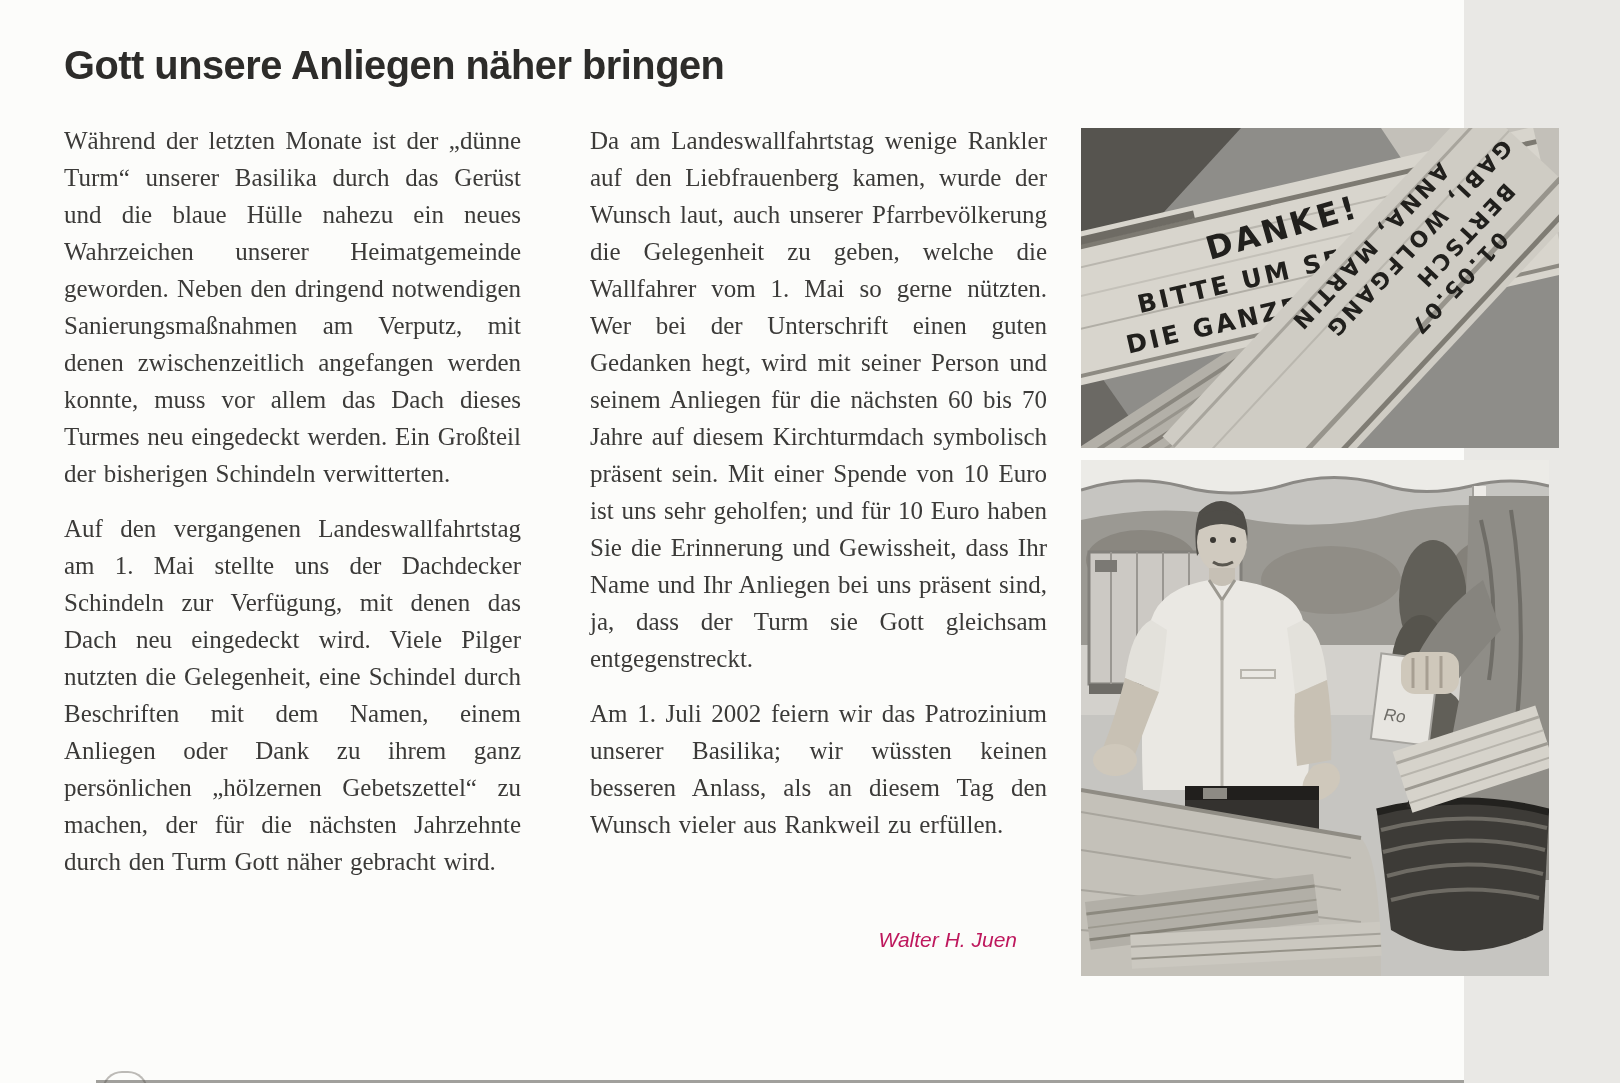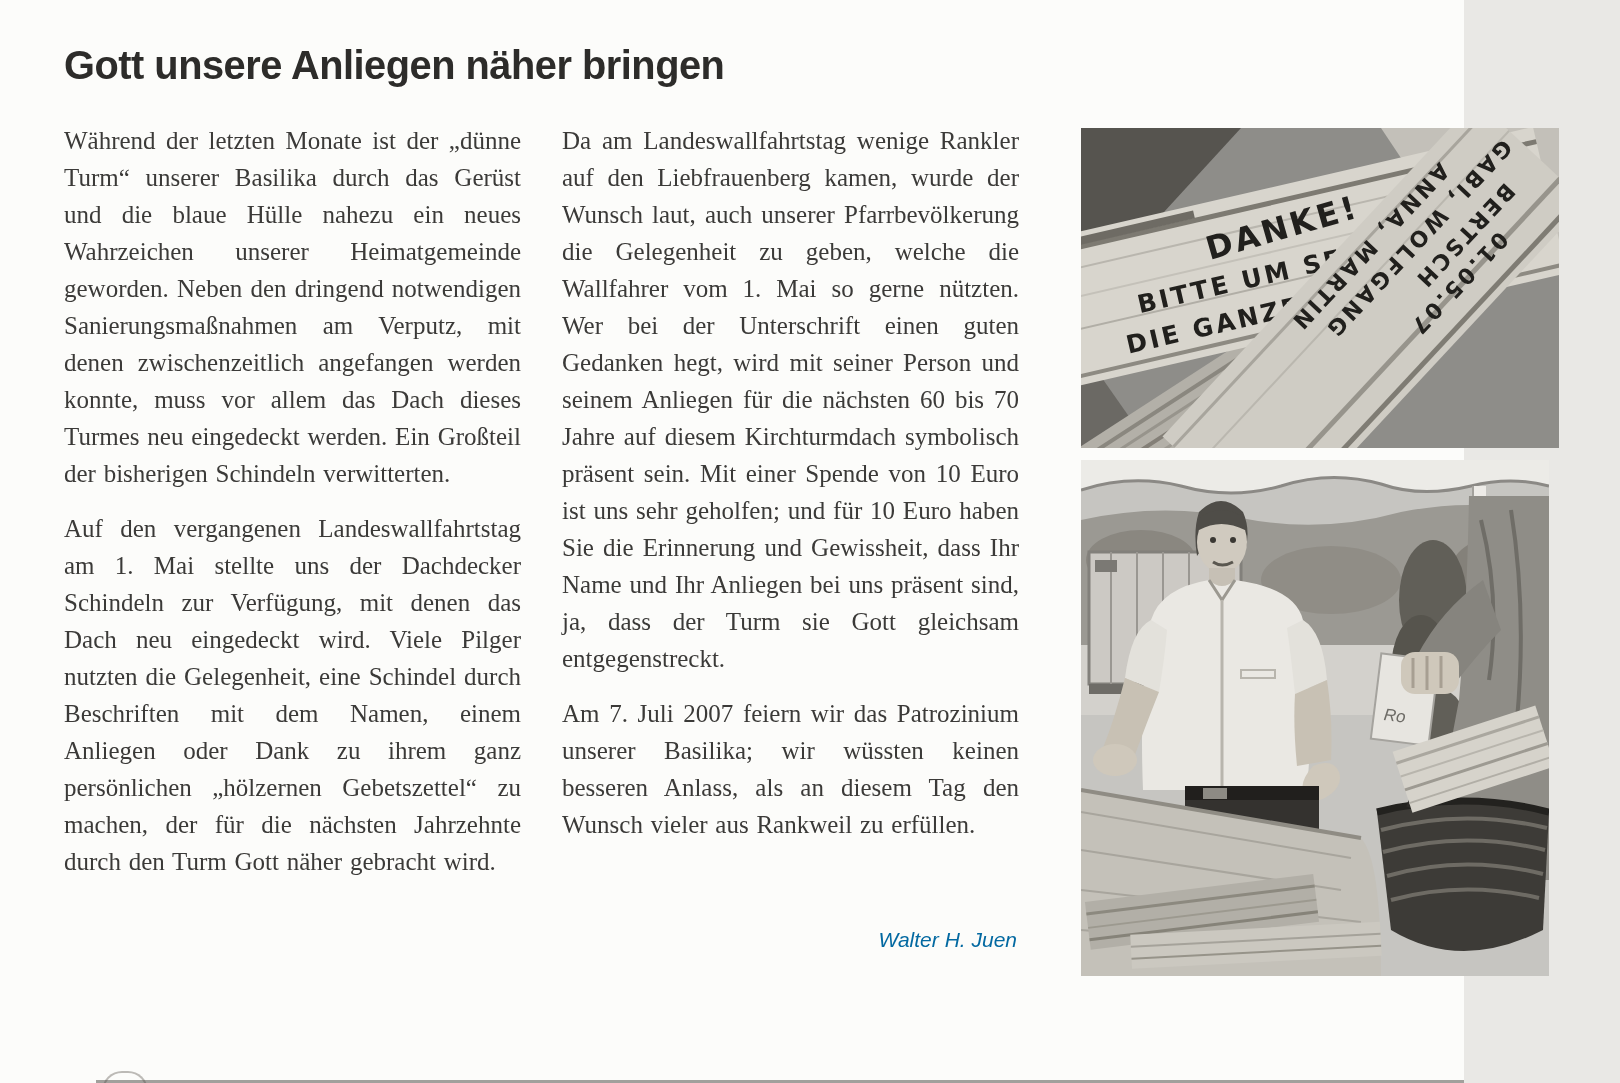--- a/index.html
+++ b/index.html
@@ -20,26 +20,26 @@
     color:var(--title,#2d2c2a);
     transform:scaleX(.97);transform-origin:left top;white-space:nowrap;
   }
   .col{
     position:absolute;top:122px;width:457px;
     font-size:25px;line-height:37px;text-align:justify;
     word-spacing:1.5px;hyphens:auto;-webkit-hyphens:auto;
     color:var(--text,#3b3a38);
   }
   .col-left{left:64px;}
-  .col-mid{left:562px;}
+  .col-mid{left:590px;}
   .col p{margin:0 0 18px 0;}
   .byline{
     position:absolute;left:562px;top:928px;width:455px;
     text-align:right;font-family:"Liberation Sans","DejaVu Sans",sans-serif;
-    font-style:italic;font-size:21px;color:#0369a1;
+    font-style:italic;font-size:21px;color:#be185d;
   }
   .photo{
     position:absolute;overflow:hidden;background:#9a9996;
   }
   .photo-top{left:1081px;top:128px;width:478px;height:320px;}
   .photo-bottom{left:1081px;top:460px;width:468px;height:516px;}
   .photo svg{display:block;width:100%;height:100%;}
   .hand{
     font-family:"DejaVu Sans","Liberation Sans",sans-serif;
     font-weight:700;letter-spacing:3px;fill:#21201d;
@@ -60,21 +60,21 @@
 
   <h1 class="title">Gott unsere Anliegen näher bringen</h1>
 
   <div class="col col-left">
     <p>Während der letzten Monate ist der „dünne Turm“ unserer Basilika durch das Gerüst und die blaue Hülle nahezu ein neues Wahrzeichen unserer Heimatgemeinde geworden. Neben den dringend notwendigen Sanierungsmaßnahmen am Verputz, mit denen zwischenzeitlich angefangen werden konnte, muss vor allem das Dach dieses Turmes neu eingedeckt werden. Ein Großteil der bisherigen Schindeln verwitterten.</p>
     <p>Auf den vergangenen Landeswallfahrtstag am 1. Mai stellte uns der Dachdecker Schindeln zur Verfügung, mit denen das Dach neu eingedeckt wird. Viele Pilger nutzten die Gelegenheit, eine Schindel durch Beschriften mit dem Namen, einem Anliegen oder Dank zu ihrem ganz persönlichen „hölzernen Gebetszettel“ zu machen, der für die nächsten Jahrzehnte durch den Turm Gott näher gebracht wird.</p>
   </div>
 
   <div class="col col-mid">
     <p>Da am Landeswallfahrtstag wenige Rankler auf den Liebfrauenberg kamen, wurde der Wunsch laut, auch unserer Pfarrbevölkerung die Gelegenheit zu geben, welche die Wallfahrer vom 1. Mai so gerne nützten. Wer bei der Unterschrift einen guten Gedanken hegt, wird mit seiner Person und seinem Anliegen für die nächsten 60 bis 70 Jahre auf diesem Kirchturmdach symbolisch präsent sein. Mit einer Spende von 10 Euro ist uns sehr geholfen; und für 10 Euro haben Sie die Erinnerung und Gewissheit, dass Ihr Name und Ihr Anliegen bei uns präsent sind, ja, dass der Turm sie Gott gleichsam entgegenstreckt.</p>
-    <p>Am 7. Juli 2007 feiern wir das Patrozinium unserer Basilika; wir wüssten keinen besseren Anlass, als an diesem Tag den Wunsch vieler aus Rankweil zu erfüllen.</p>
+    <p>Am 1. Juli 2002 feiern wir das Patrozinium unserer Basilika; wir wüssten keinen besseren Anlass, als an diesem Tag den Wunsch vieler aus Rankweil zu erfüllen.</p>
   </div>
 
   <div class="byline">Walter H. Juen</div>
 
   <div class="photo photo-top">
     <svg viewBox="0 0 478 320">
       <rect x="0" y="0" width="478" height="320" fill="#8e8d89"></rect>
 
       <polygon points="0,0 160,0 50,120 0,160" fill="#56544f"></polygon>
       <polygon points="0,220 70,320 0,320" fill="#6b6964"></polygon>

